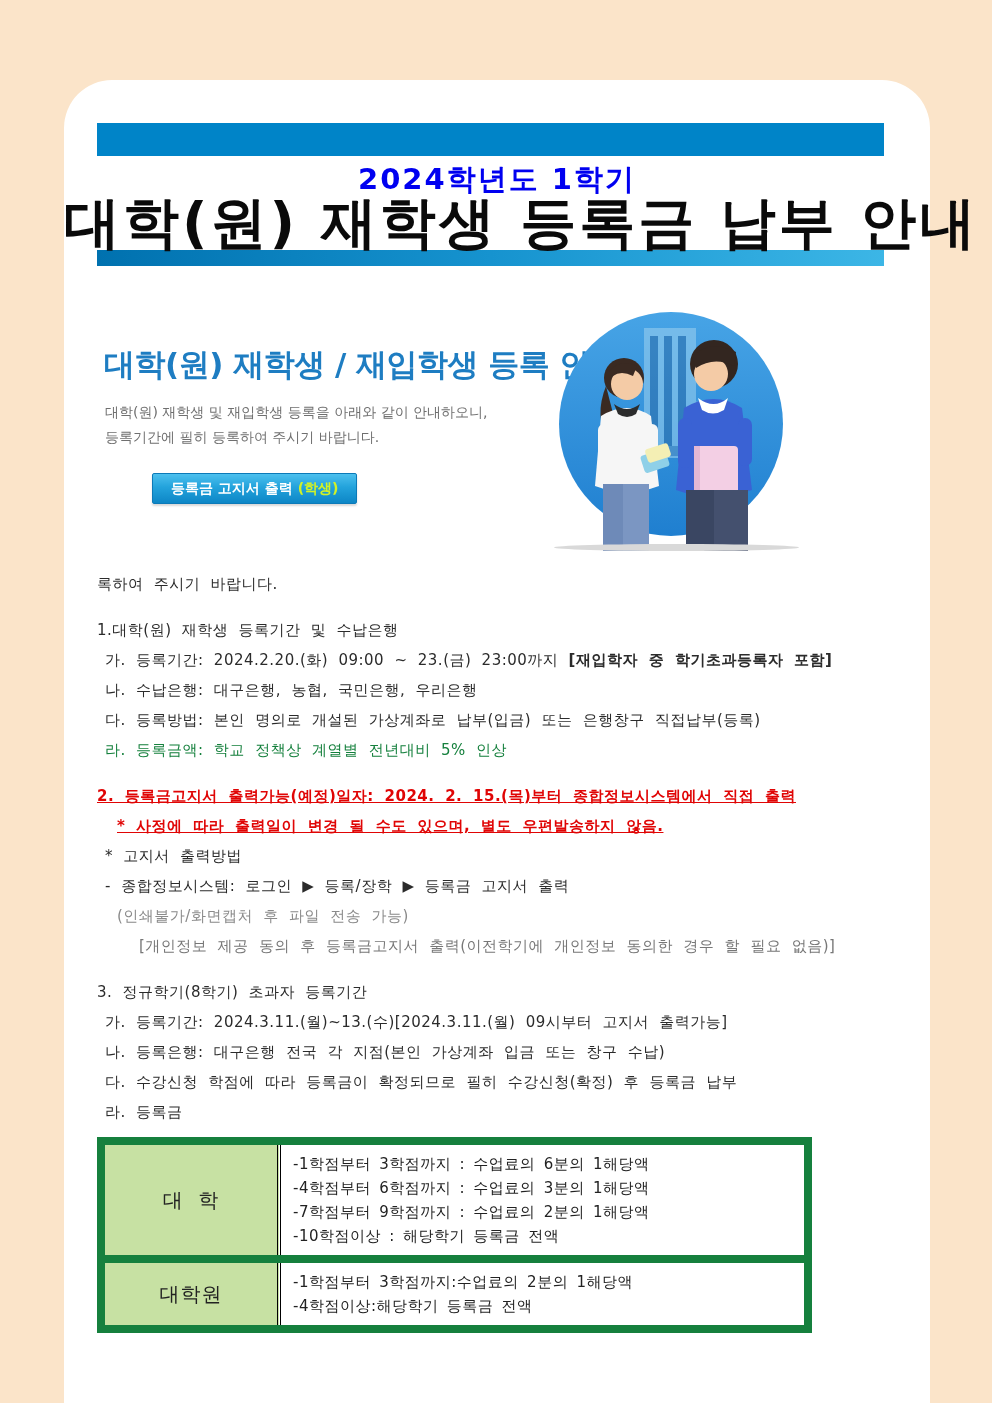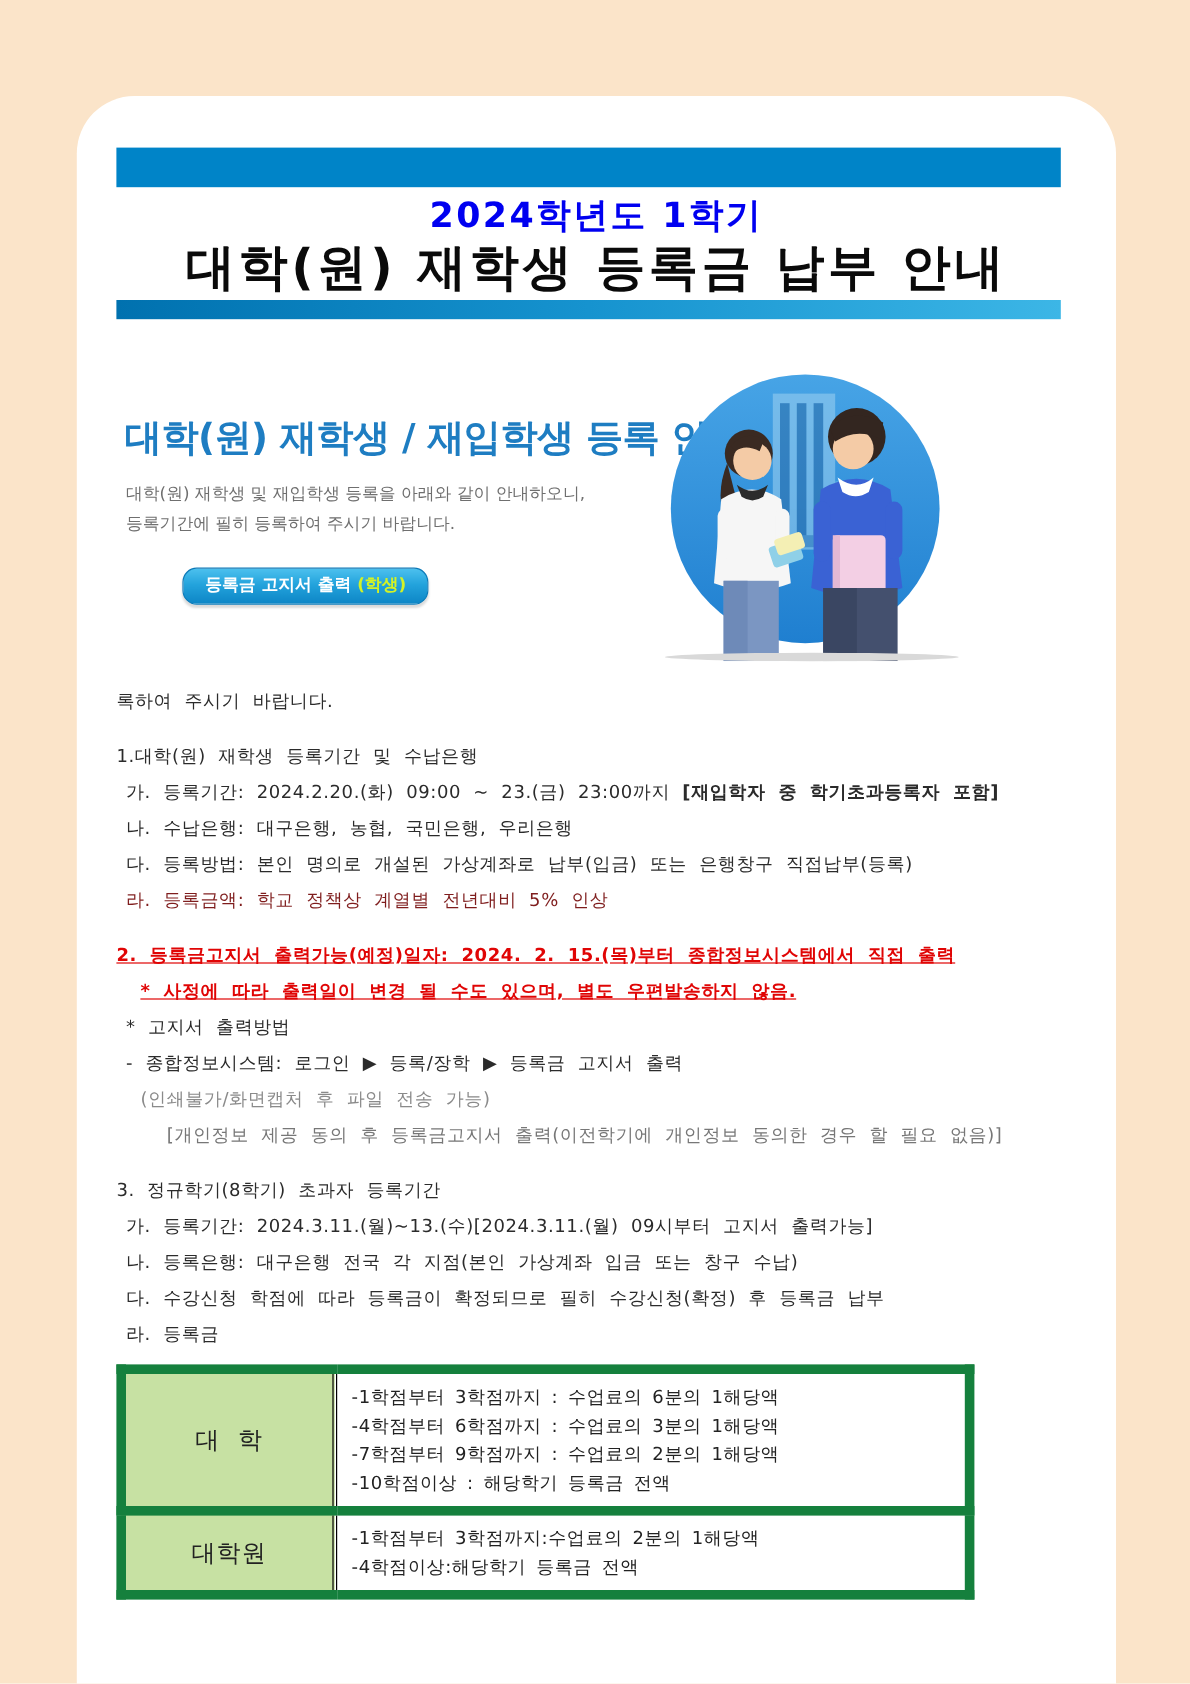--- a/index.html
+++ b/index.html
@@ -16,51 +16,51 @@
   }
   
   .top-bar{margin:43px 46px 0 33px;height:33px;background:#0084c8;}
   .semester-title{
     text-align:center;margin-top:4px;
     font-size:29px;font-weight:bold;color:#0000f0;letter-spacing:2px;
     line-height:38px;
   }
   .main-title{
     text-align:center;
-    font-size:41px;font-weight:800;color:#0a0a0a;letter-spacing:3px;
+    font-size:56px;font-weight:800;color:#0a0a0a;letter-spacing:3px;
     line-height:50px;white-space:nowrap;
   }
   .grad-bar{margin:2px 46px 0 33px;height:16px;
     background:linear-gradient(to right,#0071af,#1693cf,#3cb6e6);}
   
   .banner{position:relative;margin:40px 0 0 33px;width:707px;height:245px;background:#fff;}
   .banner-title{
     position:absolute;left:7px;top:38px;
     font-size:31px;font-weight:bold;color:#1e7dc2;letter-spacing:-0.5px;white-space:nowrap;
   }
   .banner-sub{position:absolute;left:8px;top:94px;font-size:14px;color:#6f6f6f;line-height:25px;}
   .banner-buttons{position:absolute;left:55px;top:167px;display:flex;gap:17px;}
   .bn-btn{
-    height:29px;padding:0 18px;border:1px solid #0c7ab8;border-radius:12px;
+    height:29px;padding:0 18px;border:1px solid #0c7ab8;border-radius:2px;
     background:linear-gradient(to bottom,#4cc0ee 0%,#23a3dc 45%,#0d86c6 100%);
     color:#ffffff;font-size:14px;font-weight:bold;line-height:28px;white-space:nowrap;
     box-shadow:0 2px 2px rgba(0,0,0,0.15);cursor:pointer;
   }
   .bn-btn .hl{color:#d3f226;}
   .banner-photo{position:absolute;right:0;top:0;width:258px;height:245px;overflow:hidden;}
   .photo-shadow{position:absolute;right:5px;bottom:0px;width:245px;height:7px;
     background:#d9d9d9;border-radius:50%;}
   
   .content{margin:18px 30px 0 33px;font-size:15px;line-height:30px;
     letter-spacing:0.5px;word-spacing:5px;color:#2b2b2b;word-break:break-all;}
   .line{white-space:nowrap;}
   .sec{margin-top:16px;}
   .indent1{padding-left:8px;}
   .indent2{padding-left:20px;}
-  .blue-line{color:#7f1d1d;}
+  .blue-line{color:#15803d;}
   .red-line{color:#e00505;text-decoration:underline;font-weight:600;}
   .red-line2{color:#e00505;text-decoration:underline;font-weight:bold;}
   .gray-dark{color:#4a4a4a;}
   .gray{color:#8a8a8a;}
   .gray-br{color:#777777;margin-left:42px;}
   .bold{font-weight:bold;}
   
   .fee-table{margin:10px 0 0 33px;border-collapse:collapse;width:715px;}
   .fee-table td{border:8px solid #15803d;}
   .cell-label{

